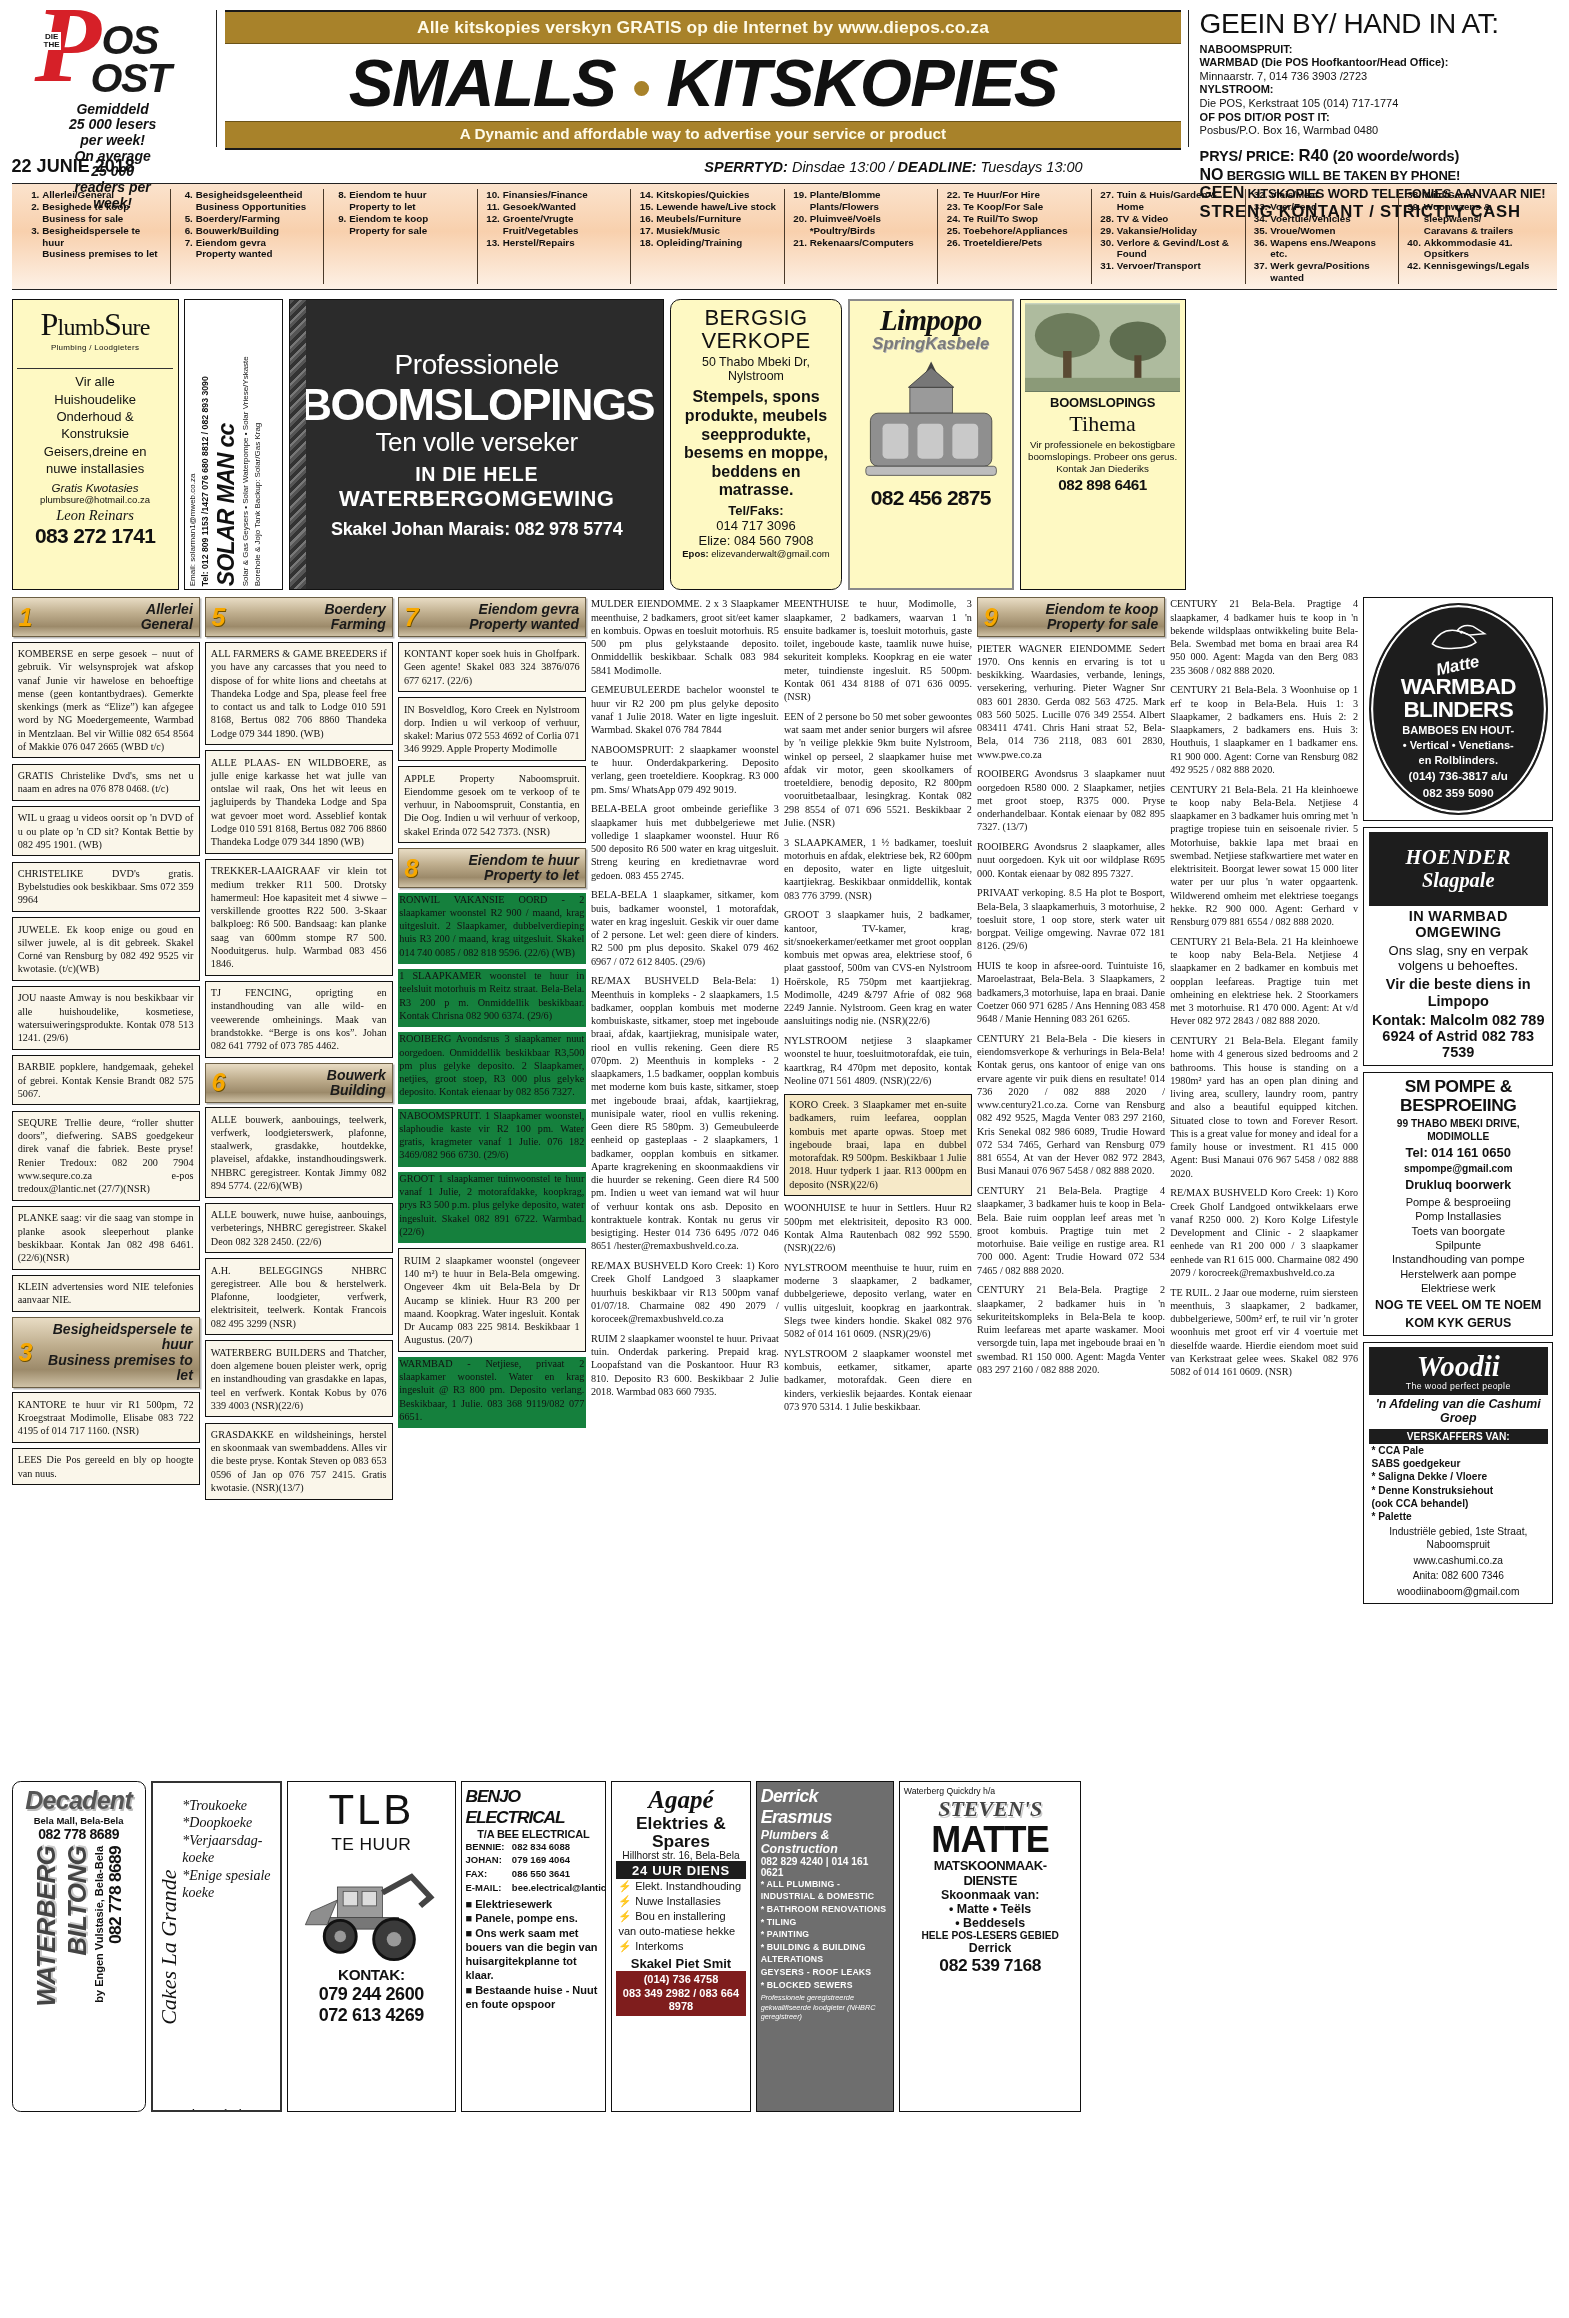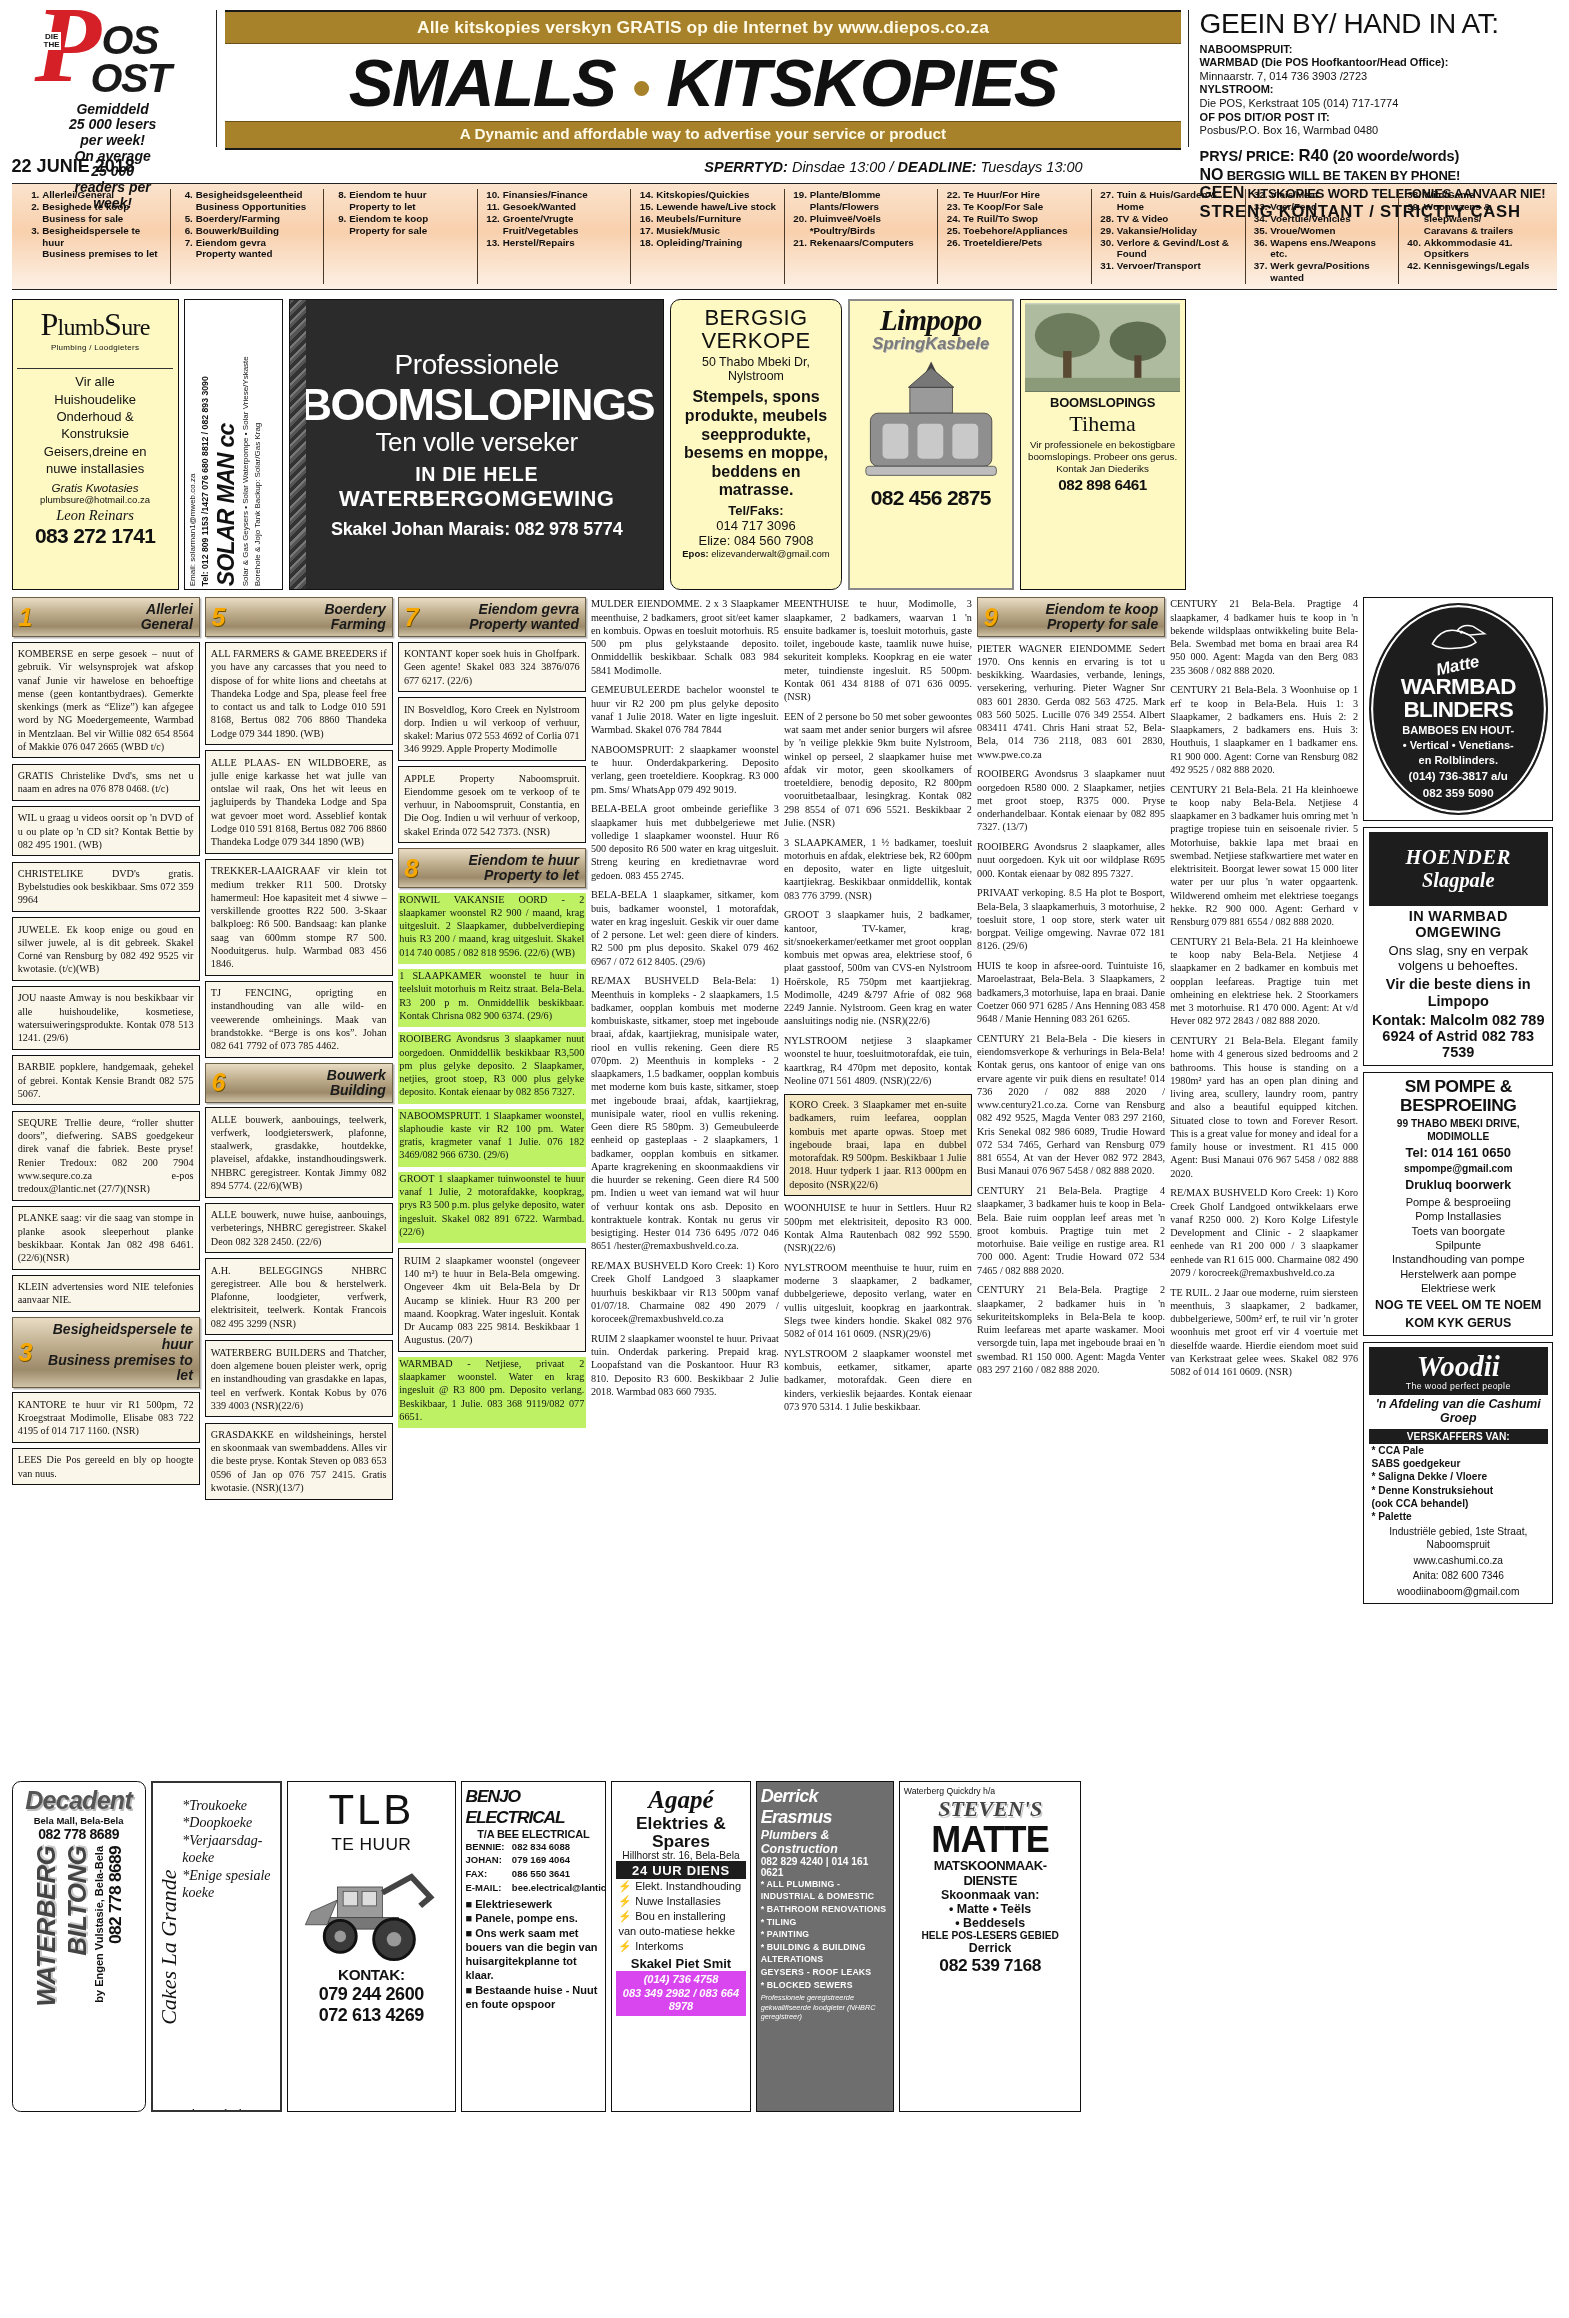--- a/index.html
+++ b/index.html
@@ -151,21 +151,21 @@
     background:linear-gradient(180deg,#e8dcc4 0%,#bfae8e 40%,#9c8a6a 75%,#cfc2a6 100%);
     border:1.5px solid #6b5e44; box-shadow:1.5px 1.5px 0 #bbb;
     padding:3.6px 5.8px; display:flex; align-items:center; margin-bottom:4.4px;
   }
   .sec-num { font-size:25px; font-weight:bold; font-style:italic; color:#f7a800;
              text-shadow:0.7px 0.7px 0 #6b4e00; width:25px; flex:0 0 25px;}
   .sec-lbl { flex:1; text-align:right; font-size:14px; font-weight:bold; font-style:italic;
              line-height:1.1; color:#1a1a1a;}
 
   .adbox { border:1.5px solid #111; background:#faf6ea; padding:4.4px 5.1px; margin-bottom:5.1px; }
-  .adbox.plain { background:#bef264; border:none; padding:0 1.5px 5.1px; }
+  .adbox.plain { background:#15803d; border:none; padding:0 1.5px 5.1px; }
   .ad-txt { font-family:"Liberation Serif", serif; font-size:10.2px; line-height:1.3;
             text-align:justify; }
 
   .runcol { }
   .runitem { font-family:"Liberation Serif", serif; font-size:10.2px; line-height:1.3;
              text-align:justify; margin-bottom:6.5px; }
 
   .koro-box { border:1.5px solid #111; background:#f6e9c8; padding:3.6px 4.4px; margin-bottom:5.8px;}
 
   
@@ -238,21 +238,21 @@
   .bj-row span:first-child { width:42px; flex:0 0 42px;}
   .bj-b { font-size:11px; font-weight:bold; line-height:1.3; margin-top:2.2px;}
 
   .bad-agape { width:140px; text-align:center; }
   .ag1 { font-family:"Liberation Serif", serif; font-style:italic; font-weight:bold; font-size:25px;}
   .ag2 { font-size:17.4px; font-weight:bold; line-height:1.05;}
   .ag3 { font-size:10.2px; }
   .ag-bar { background:#1d1d1d; color:#fff; font-size:13px; font-weight:bold; padding:1.5px 0; letter-spacing:0.7px;}
   .ag-li { font-size:11px; text-align:left; line-height:1.35; padding-left:2.9px;}
   .ag4 { font-size:13px; font-weight:bold; margin-top:2.2px;}
-  .ag-foot { background:#d946ef; color:#fff; font-size:11px; font-weight:bold; padding:2.2px 0; line-height:1.25;font-style:italic;}
+  .ag-foot { background:#7f1d1d; color:#fff; font-size:11px; font-weight:bold; padding:2.2px 0; line-height:1.25;}
 
   .bad-derrick { width:138px; background:#6e6e6e; color:#fff; }
   .dr1 { font-size:18px; font-weight:bold; font-style:italic; letter-spacing:-0.7px;}
   .dr2 { font-size:12.4px; font-weight:bold; font-style:italic;}
   .dr3 { font-size:10.2px; font-weight:bold; }
   .dr-li { font-size:8.7px; font-weight:bold; line-height:1.45; letter-spacing:0.2px;}
   .dr-ft { font-size:7.3px; font-style:italic; line-height:1.25; margin-top:2.2px;}
 
   .bad-stevens { width:182px; text-align:center; }
   .st-small { font-size:8.7px; text-align:left;}

